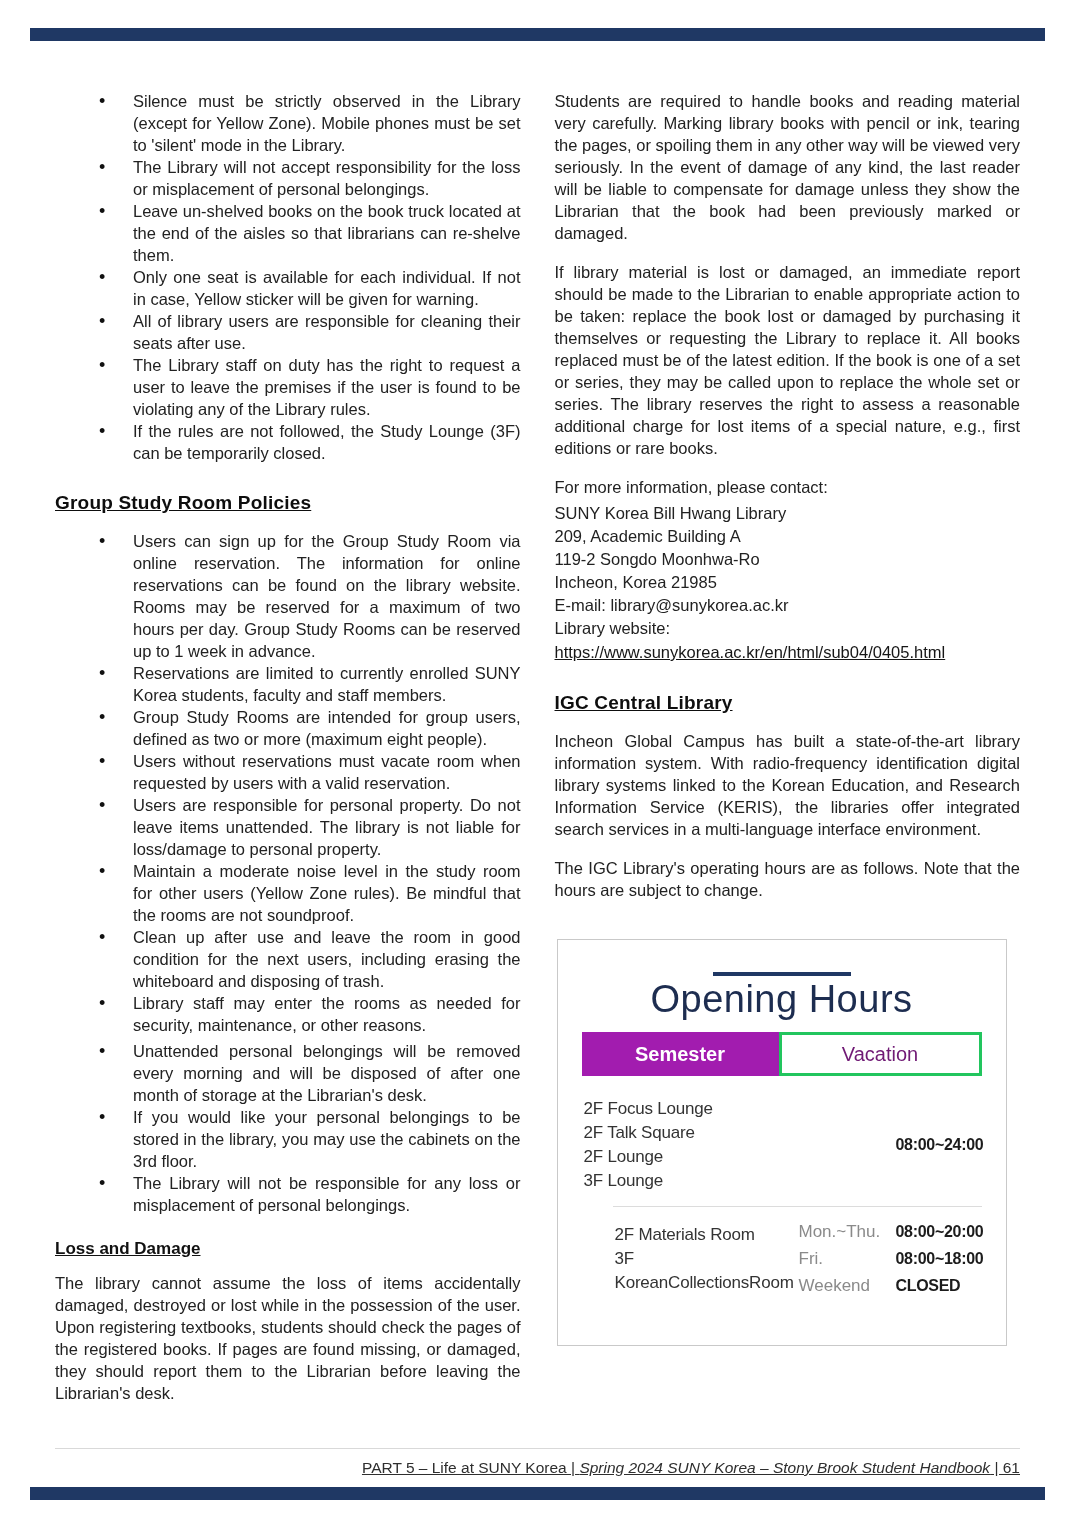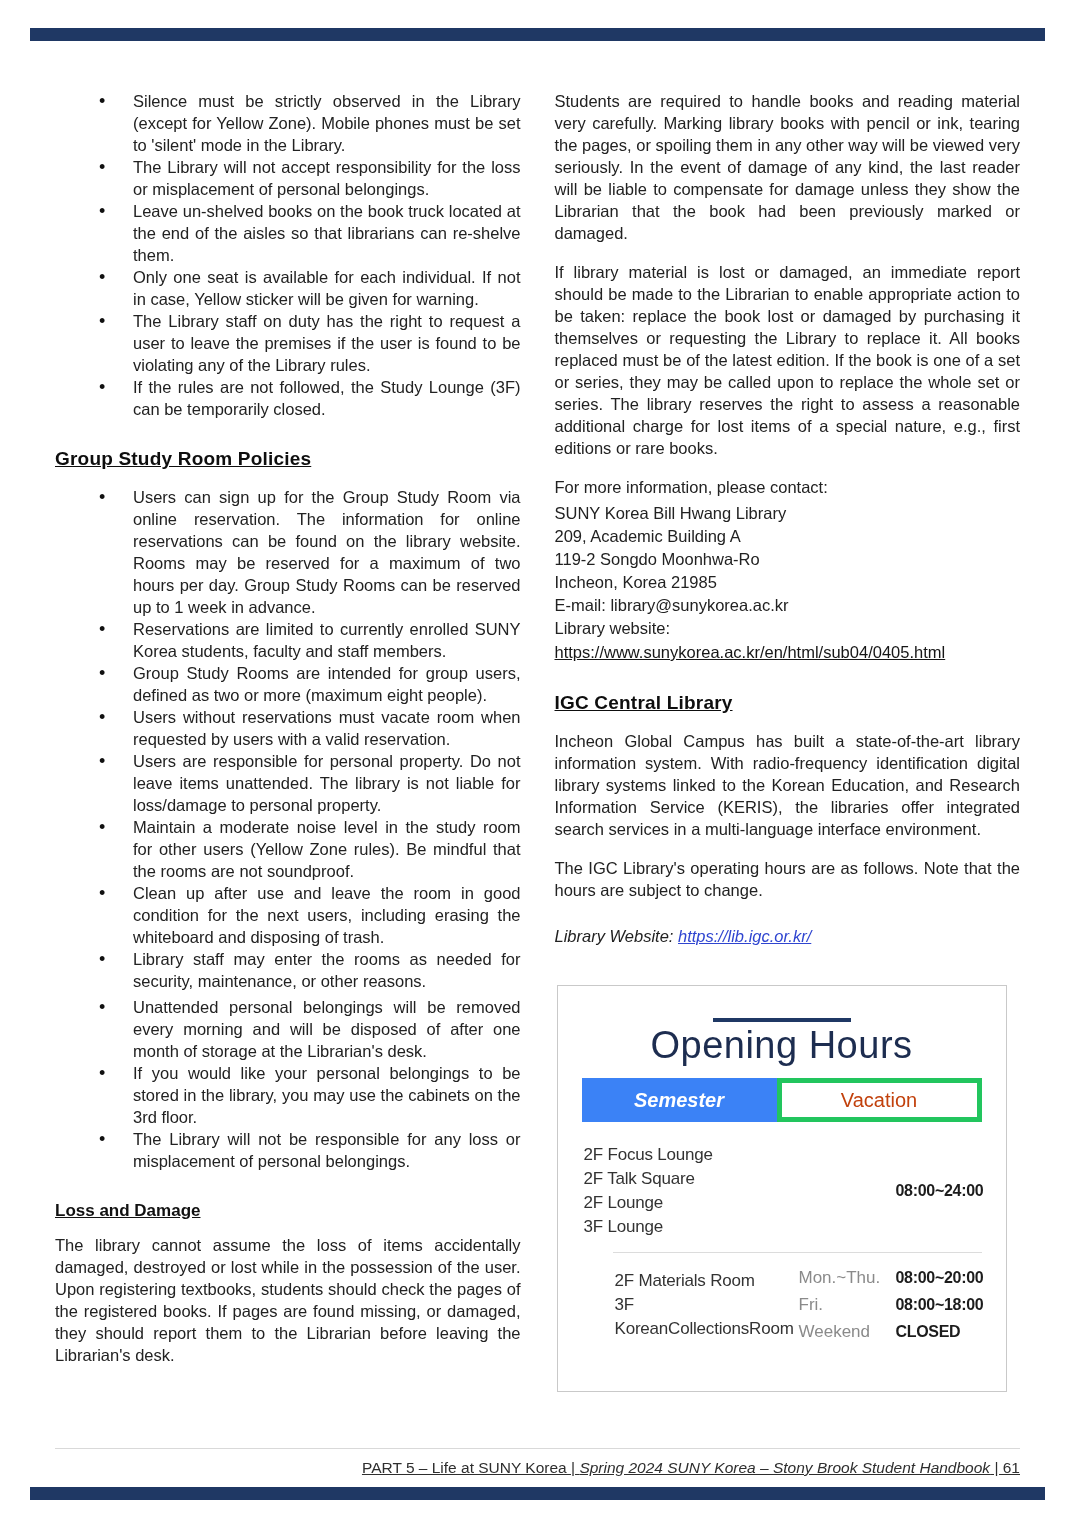--- a/index.html
+++ b/index.html
@@ -13,37 +13,37 @@
 
   .columns { position:absolute; top:90px; left:55px; right:55px; display:flex; gap:34px; }
   .col { flex:1 1 0; font-size:16.5px; line-height:22px; color:#222; }
 
   p.body-par { text-align:justify; margin-bottom:17px; }
   ul.bullets { list-style:none; padding-left:78px; margin-bottom:4px; }
   ul.bullets li { position:relative; text-align:justify; }
   ul.bullets li::before { content:"\2022"; position:absolute; left:-34px; top:0; font-size:18px; color:#111; }
 
   h3.sec-heading { font-size:19px; font-weight:bold; color:#0e0e0e; letter-spacing:.2px; margin-top:28px; margin-bottom:16px;text-decoration:underline; }
-  h4.under-heading { font-size:17px; font-weight:bold; color:#111; text-decoration:underline; margin-top:28px; margin-bottom:12px; }
+  h4.under-heading { font-size:17px; font-weight:bold; color:#111; text-decoration:underline; margin-top:22px; margin-bottom:12px; }
 
   .contact-intro { margin-bottom:4px; margin-top:2px; }
   .contact-lines div { line-height:23px; }
   a.link-dark { color:#161616; text-decoration:underline; line-height:24px; display:inline-block; word-break:break-all; }
   .igc-heading { margin-top:20px; margin-bottom:13px; }
   .website-line { margin-top:24px; font-style:italic; }
   .website-line a { color:#2F45D0; text-decoration:underline; font-style:italic; }
 
   
   .oh-panel { margin-top:38px; margin-left:2px; width:450px; border:1px solid #c9c9c9; background:#fff; padding:30px 24px 34px 24px; font-size:17px; }
   .oh-rule { width:138px; height:4px; background:#1F3864; margin:2px auto 12px auto; }
   .oh-title { text-align:center; font-size:38px; color:#1D2D50; font-weight:500; letter-spacing:.5px; margin-bottom:22px; }
   .oh-tabs { display:flex; height:44px; margin-bottom:8px; }
   .oh-tab { flex:1 1 0; display:flex; align-items:center; justify-content:center; font-size:20px; cursor:default; }
-  .oh-tab.active { background:#3b82f6; color:#fff; font-weight:bold;font-style:italic; }
-  .oh-tab.inactive { background:#fff; color:#c2410c; border:5px solid #22c55e; }
+  .oh-tab.active { background:#a21caf; color:#fff; font-weight:bold; }
+  .oh-tab.inactive { background:#fff; color:#701a75; border:3px solid #22c55e; }
   .oh-row { display:flex; align-items:center; padding:13px 2px; }
   .oh-row + .oh-row { border-top:1px solid #dcdcdc;margin-left:31px; }
   .oh-rooms { flex:1 1 auto; color:#333; }
   .oh-rooms div { line-height:24px; letter-spacing:-0.2px; }
   .oh-sched { flex:0 0 auto; display:flex; flex-direction:column; gap:3px; }
   .oh-entry { display:flex; }
   .oh-days { width:97px; color:#8a8a8a; line-height:24px; }
   .oh-time { width:84px; color:#1c1c1c; font-weight:bold; font-size:16px; line-height:24px; letter-spacing:-0.3px; }
 
   
@@ -59,20 +59,21 @@
   <div class="accent-bar top"></div>
 
   <main class="columns">
 
     <section class="col">
       <ul class="bullets" id="list-rules">
           <li>Silence must be strictly observed in the Library (except for Yellow Zone). Mobile phones must be set to 'silent' mode in the Library.</li>
           <li>The Library will not accept responsibility for the loss or misplacement of personal belongings.</li>
           <li>Leave un-shelved books on the book truck located at the end of the aisles so that librarians can re-shelve them.</li>
           <li>Only one seat is available for each individual. If not in case, Yellow sticker will be given for warning.</li>
+          <li>All of library users are responsible for cleaning their seats after use.</li>
           <li>The Library staff on duty has the right to request a user to leave the premises if the user is found to be violating any of the Library rules.</li>
           <li>If the rules are not followed, the Study Lounge (3F) can be temporarily closed.</li>
         </ul>
 
       <h3 class="sec-heading">Group Study Room Policies</h3>
       <ul class="bullets" id="list-gsr">
           <li>Users can sign up for the Group Study Room via online reservation. The information for online reservations can be found on the library website. Rooms may be reserved for a maximum of two hours per day. Group Study Rooms can be reserved up to 1 week in advance.</li>
           <li>Reservations are limited to currently enrolled SUNY Korea students, faculty and staff members.</li>
           <li>Group Study Rooms are intended for group users, defined as two or more (maximum eight people).</li>
           <li>Users without reservations must vacate room when requested by users with a valid reservation.</li>
@@ -104,24 +105,20 @@
           <div>Incheon, Korea 21985</div>
           <div>E-mail: library@sunykorea.ac.kr</div>
           <div>Library website:</div>
         </div>
       <a class="link-dark" href="#">https://www.sunykorea.ac.kr/en/html/sub04/0405.html</a>
 
       <h3 class="sec-heading igc-heading">IGC Central Library</h3>
       <p class="body-par">Incheon Global Campus has built a state-of-the-art library information system. With radio-frequency identification digital library systems linked to the Korean Education, and Research Information Service (KERIS), the libraries offer integrated search services in a multi-language interface environment.</p>
       <p class="body-par">The IGC Library's operating hours are as follows. Note that the hours are subject to change.</p>
 
-      <p class="website-line">
-        <span>Library Website:</span>
-        <a href="#">https://lib.igc.or.kr/</a>
-      </p>
 
       <div class="oh-panel">
         <div class="oh-rule"></div>
         <div class="oh-title">Opening Hours</div>
         <div class="oh-tabs">
           <div class="oh-tab active">Semester</div>
           <div class="oh-tab inactive">Vacation</div>
         </div>
         <div id="oh-rows">
             <div class="oh-row">

